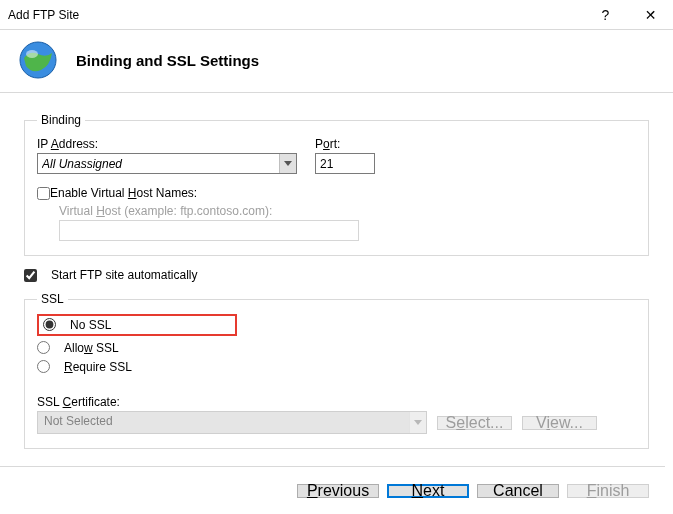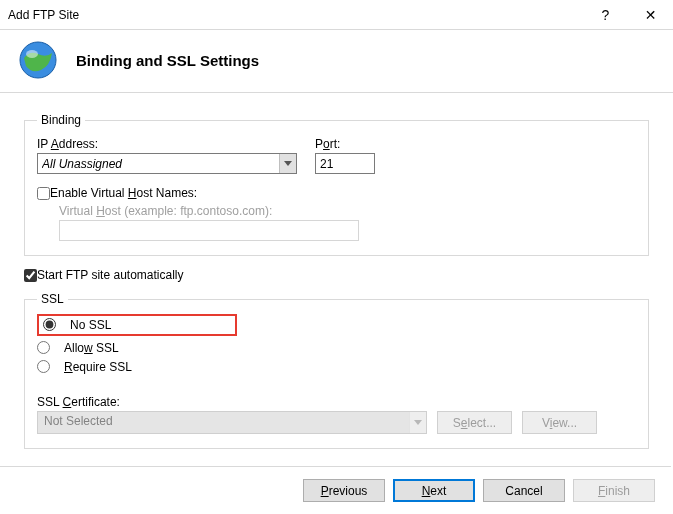--- a/index.html
+++ b/index.html
@@ -19,30 +19,30 @@
   .ip-field { flex: 0 0 260px; }
   .port-field { flex: 0 0 60px; }
   .combo { display: flex; height: 21px; border: 1px solid #7a7a7a; }
   .combo input { border: none; flex: 1; padding: 0 4px; font-size: 12px; outline: none; font-style: italic; }
   .combo-btn { width: 17px; border-left: 1px solid #bfbfbf; background: #e1e1e1; display: flex; align-items: center; justify-content: center; }
   .text-input { height: 21px; border: 1px solid #7a7a7a; padding: 0 4px; font-size: 12px; width: 100%; outline: none; }
   .checkbox-row { display: flex; align-items: center; margin: 12px 0 4px 0; }
   .vh-section { margin-left: 22px; }
   .vh-label { color: #a0a0a0; font-size: 12px; margin-bottom: 2px; }
   .vh-input { width: 300px; height: 21px; border: 1px solid #d6d6d6; background: #fff; }
-  .auto-row { display: flex; align-items: center; gap: 0; margin: 4px 0 10px 0; }
+  .auto-row { display: flex; align-items: center; gap: 14px; margin: 4px 0 10px 0; }
   .radio-row { display: flex; align-items: flex-start; gap: 14px; margin: 5px 0; }
   .highlight-box { border: 2px solid #e63a2f; padding: 2px 4px; width: 200px; }
   .cert-row { display: flex; align-items: center; gap: 10px; margin-top: 2px; }
   .cert-combo { flex: 0 0 390px; display: flex; height: 23px; border: 1px solid #cfcfcf; background: #e5e5e5; }
   .cert-combo .txt { flex: 1; padding: 2px 6px; color: #838383; }
   .cert-combo-btn { width: 17px; border-left: 1px solid #e3e3e3; background: #eee; display: flex; align-items: center; justify-content: center; }
-  .btn { height: 23px; border: 1px solid #adadad; background: #e1e1e1; font-size: 12px; display: inline-flex; align-items: center; justify-content: center; width: 75px; }
+  .btn { height: 14px; border: 1px solid #adadad; background: #e1e1e1; font-size: 16px; display: inline-flex; align-items: center; justify-content: center; width: 75px; }
   .btn.disabled { color: #9d9d9d; background: #eeeeee; border-color: #d0d0d0; }
-  .footer { position: absolute; bottom: 0; left: 0; right: 2px; height: 48px; border-top: 1px solid #d9d9d9; display: flex; align-items: center; justify-content: flex-end; gap: 8px; padding: 0 16px; }
+  .footer { position: absolute; bottom: 0; left: 0; right: 8px; height: 48px; border-top: 1px solid #d9d9d9; display: flex; align-items: center; justify-content: flex-end; gap: 8px; padding: 0 16px; }
   .footer .btn { width: 82px; }
   .btn.default { border: 1px solid #0078d7; box-shadow: inset 0 0 0 1px #0078d7; }
   input[type=checkbox], input[type=radio] { margin: 0; width: 13px; height: 13px; }
   input[type=radio] { accent-color: #333; }
   input[type=checkbox] { accent-color: #333; }
 </style>
 </head>
 <body>
 
 <div class="titlebar">

